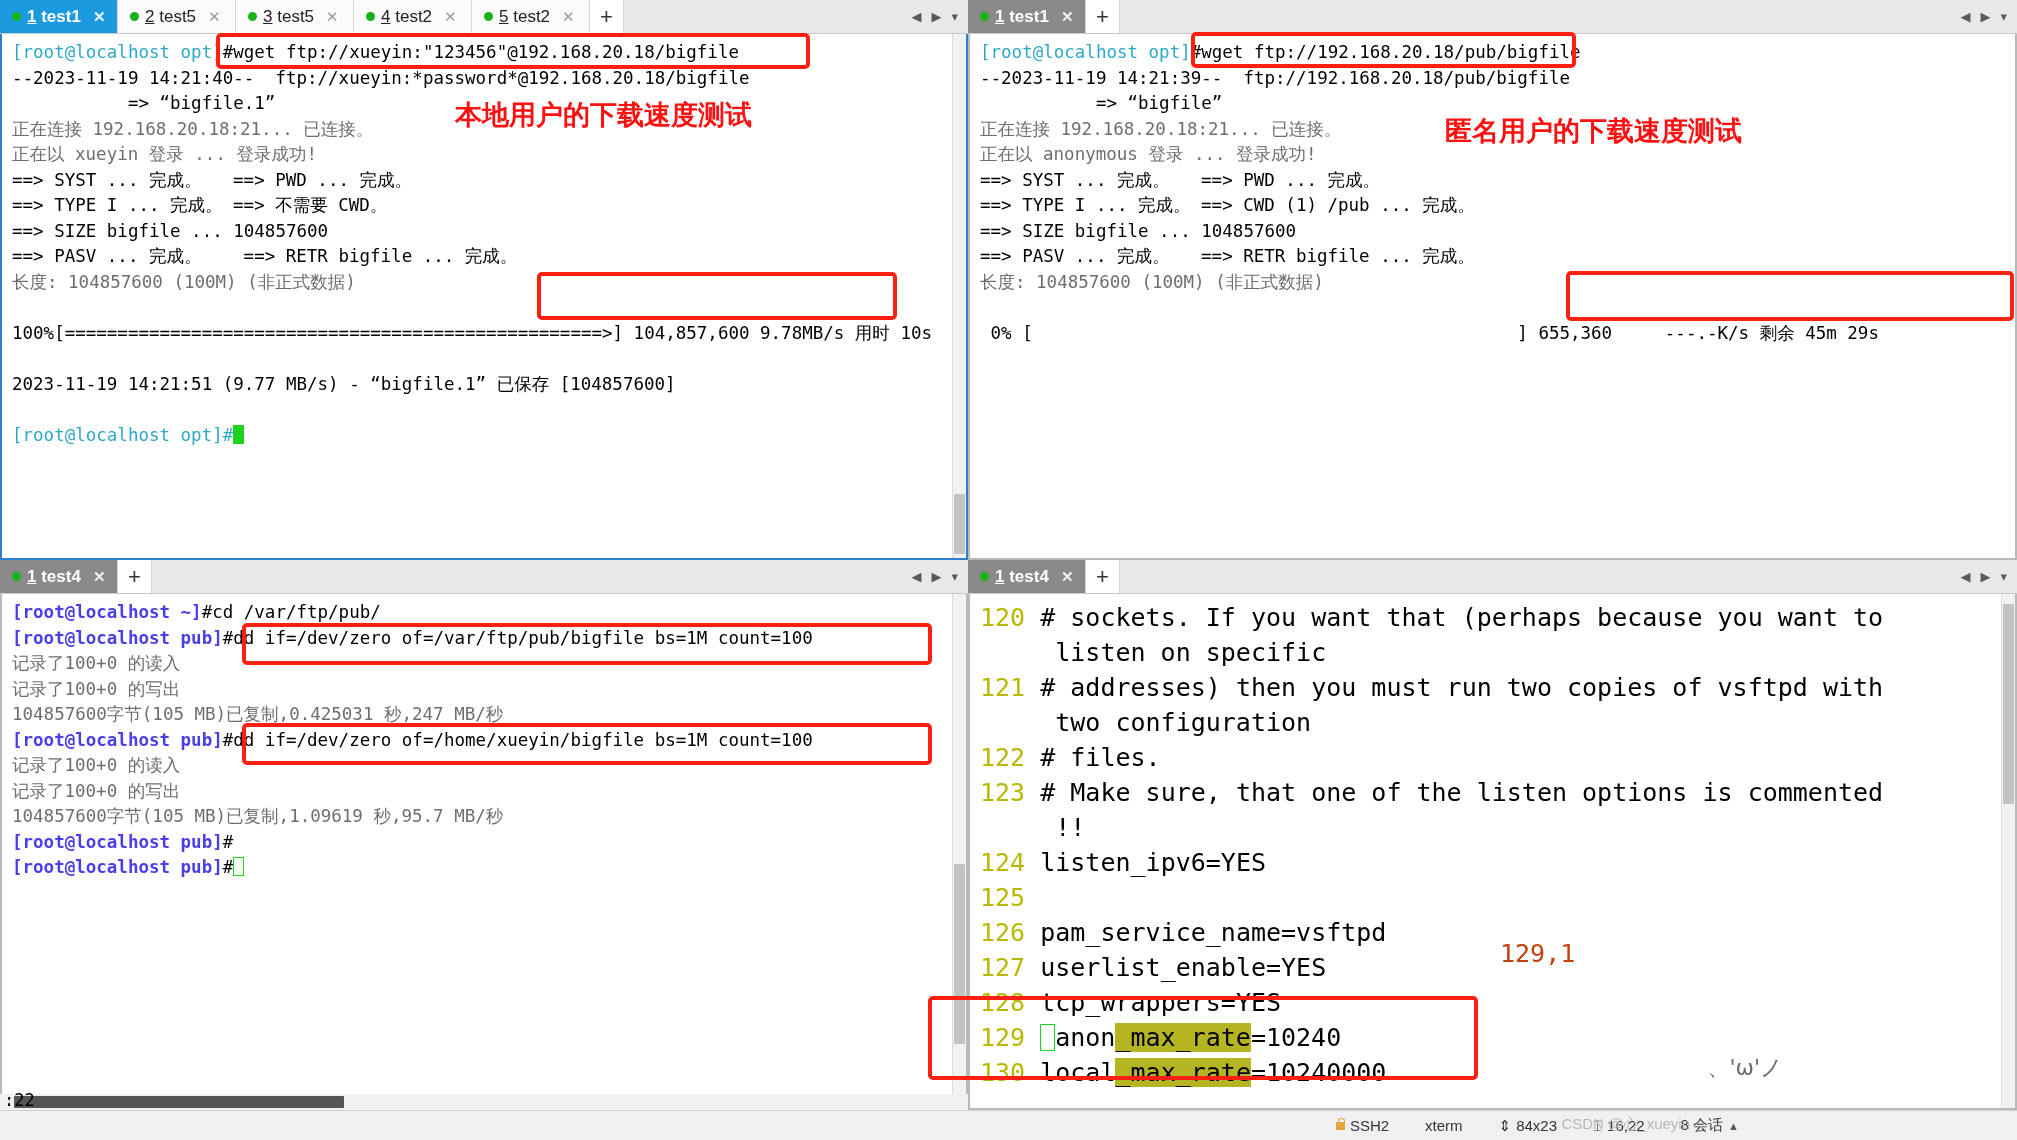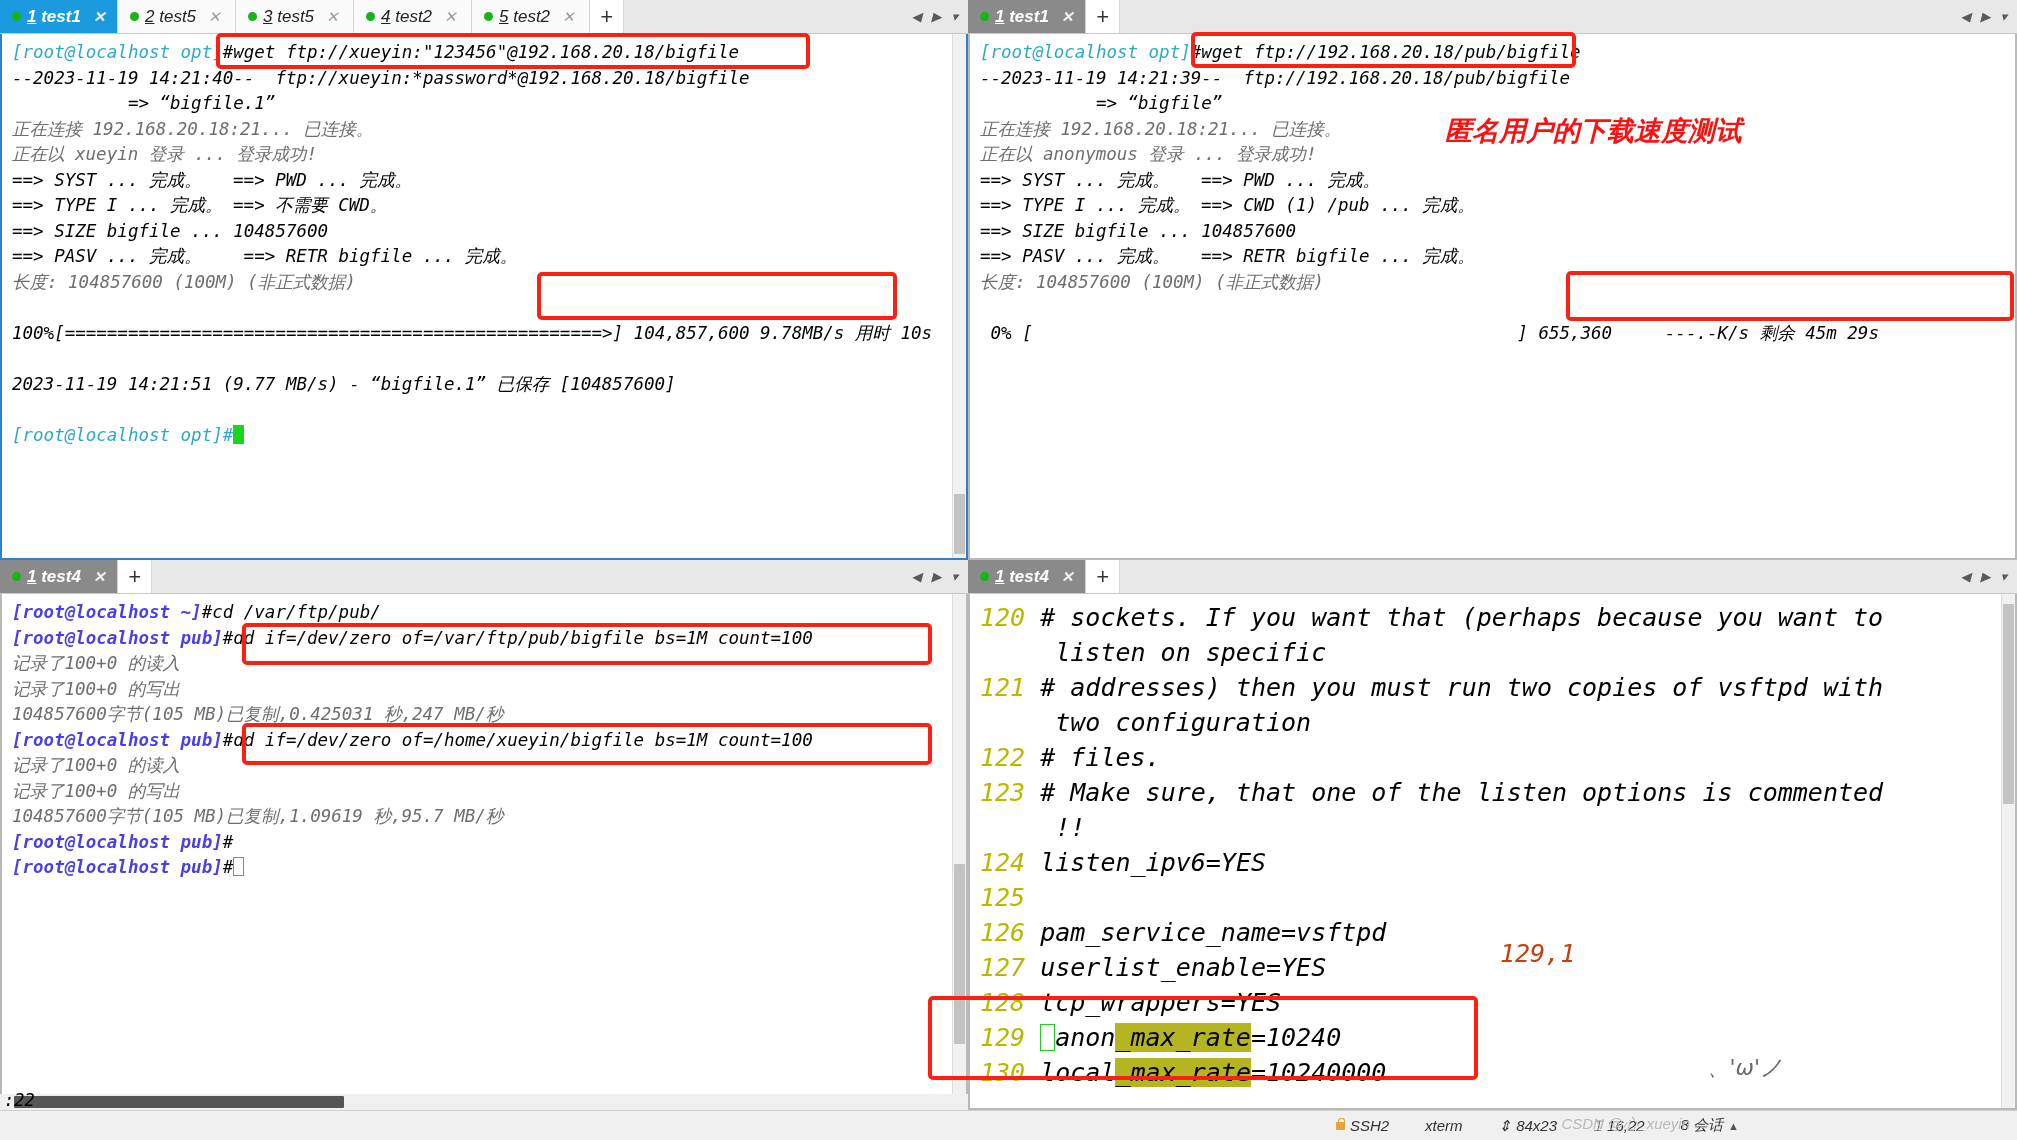--- a/index.html
+++ b/index.html
@@ -2,21 +2,21 @@
 <html><head>
 <meta charset="utf-8">
 <style>
   * { box-sizing: border-box; margin: 0; padding: 0; }
   html, body {
     width: 2017px; height: 1140px;
     background: #f0f0f0;
     font-family: "DejaVu Sans Mono", "Liberation Mono", monospace;
     overflow: hidden;
   }
-  .app { position: relative; width: 1810px; height: 1140px; background: #f0f0f0; font-style: italic; }
+  .app { position: relative; width: 1810px; height: 1140px; background: #f0f0f0; }
 
   
   .pane {
     position: absolute;
     background: #f2f2f2;
     display: flex; flex-direction: column;
     overflow: hidden;
   }
   .pane-tl { left: 0;    top: 0;    width: 968px;  height: 560px; }
   .pane-tr { left: 968px; top: 0;   width: 1049px; height: 560px; }
@@ -342,20 +342,21 @@
 <span class="c-yellow">129</span> <span class="cursor-hollow-big"></span><span class="c-black" id="vline129">anon<span class="hl">_max_rate</span>=10240</span>
 <span class="c-yellow">130</span> <span class="c-black" id="vline130">local<span class="hl">_max_rate</span>=10240000</span></div>
       <div style="position:absolute; left:530px; top:345px; font-family:'DejaVu Sans Mono',monospace; font-size:25px; color:#c2410c;">129,1</div>
       <div class="vscroll">
         <div class="thumb" style="top:10px; height:200px;"></div>
       </div>
     </div>
   </div>
 
   <div class="redbox" style="left:216px; top:33px; width:594px; height:36px;"></div>
+  <div class="redtext" style="left:455px; top:97px; font-size:27px;">本地用户的下载速度测试</div>
 
   <div class="redbox" style="left:1191px; top:32px; width:385px; height:36px;"></div>
   <div class="redtext" style="left:1445px; top:113px; font-size:27px;">匿名用户的下载速度测试</div>
 
   <div class="redbox" style="left:537px; top:272px; width:360px; height:48px;"></div>
   <div class="redbox" style="left:1566px; top:271px; width:448px; height:50px;"></div>
 
   <div class="redbox" style="left:242px; top:623px; width:690px; height:42px;"></div>
   <div class="redbox" style="left:242px; top:723px; width:690px; height:42px;"></div>
 

